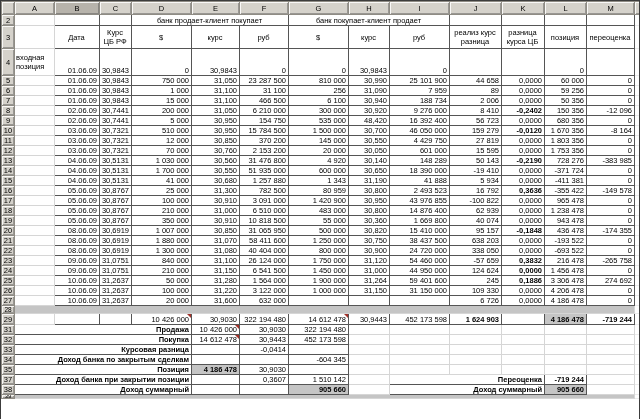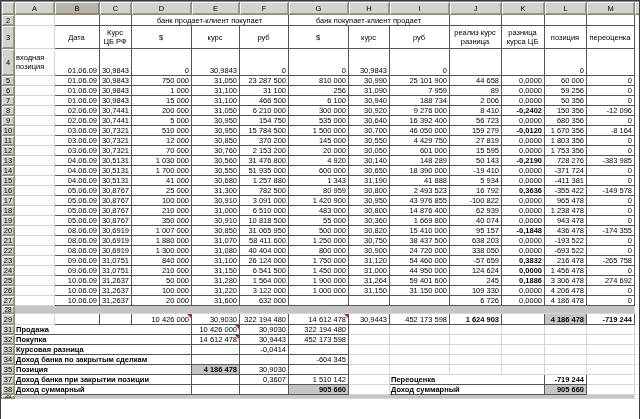--- a/index.html
+++ b/index.html
@@ -12,21 +12,21 @@
   td{padding:0 2px 0 1px;overflow:hidden;white-space:nowrap;line-height:9px;
      border:1px solid #d6d6d6;background:#fff;vertical-align:middle;
      font-size:7.5px;}
   td.b{border-color:#555;}
   td.hd{background:#d5d2cb;text-align:center;border:1px solid #8f8c84;
         box-shadow:inset 1px 1px 0 rgba(255,255,255,.85), inset -1px -1px 0 rgba(80,80,80,.45);
         padding:0 1px;}
   td.hdsel{background:#b7b3ab;}
   td.num{text-align:right;}
   td.ctr{text-align:center;}
-  td.lab{font-weight:bold;text-align:left;border-color:#555;}
+  td.lab{font-weight:bold;text-align:right;border-color:#555;}
   td.bold{font-weight:bold;}
   td.gray{background:#c5c5c5;}
   td.sl{border-color:#ececec;}
   td.wrapcell{white-space:normal;}
   td.vb{vertical-align:bottom;}
   td.sm{line-height:6px;font-size:6.5px;}
   td.tiny{line-height:3px;font-size:6px;}
   .tickcell{position:relative;}
   .tick{position:absolute;top:0;right:0;width:0;height:0;
         border-top:4px solid #a2322a;border-left:4px solid transparent;}
@@ -188,21 +188,21 @@
         </tr>
         <tr style="height: 10px;">
           <td class="hd">9</td>
           <td></td>
           <td class="b num">02.06.09</td>
           <td class="b num">30,7441</td>
           <td class="b num">5 000</td>
           <td class="b num">30,950</td>
           <td class="b num">154 750</td>
           <td class="b num">535 000</td>
-          <td class="b num">30,640</td>
+          <td class="b num">48,420</td>
           <td class="b num">16 392 400</td>
           <td class="b num">56 723</td>
           <td class="b num">0,0000</td>
           <td class="b num">680 356</td>
           <td class="b num">0</td>
           <td class="sl"></td>
         </tr>
         <tr style="height: 10px;">
           <td class="hd">10</td>
           <td></td>

